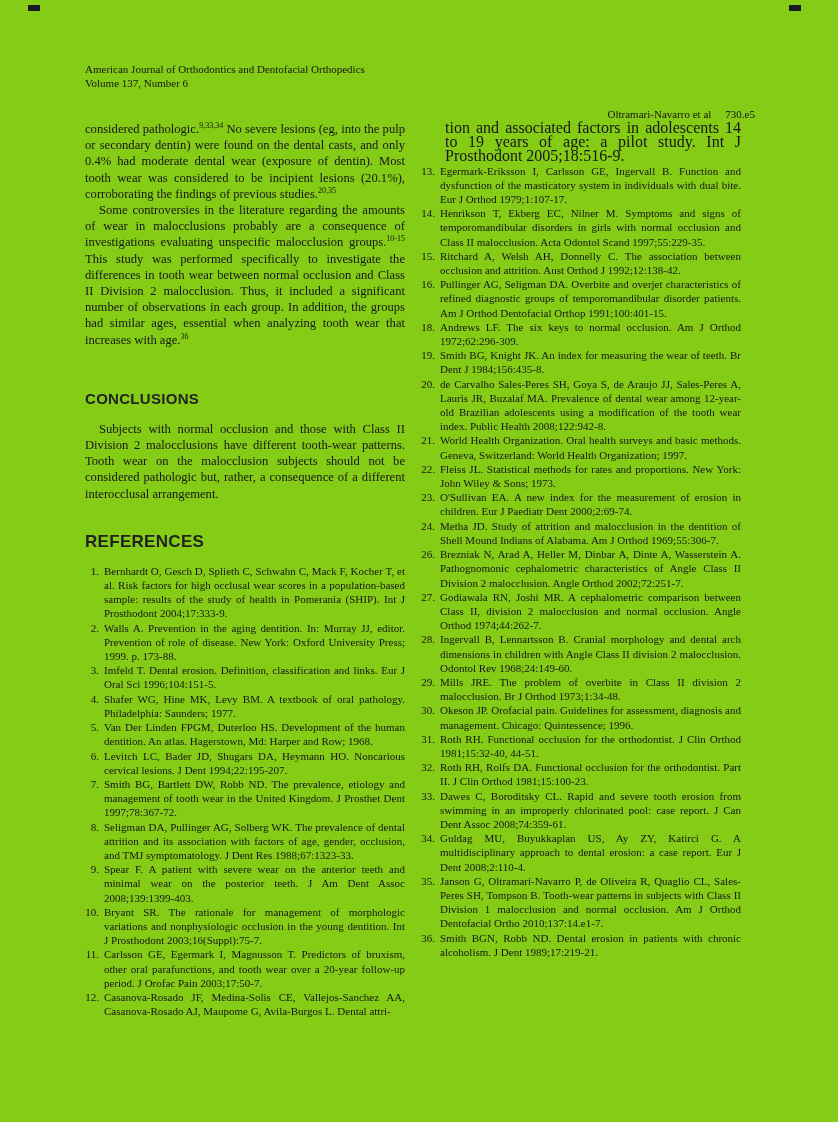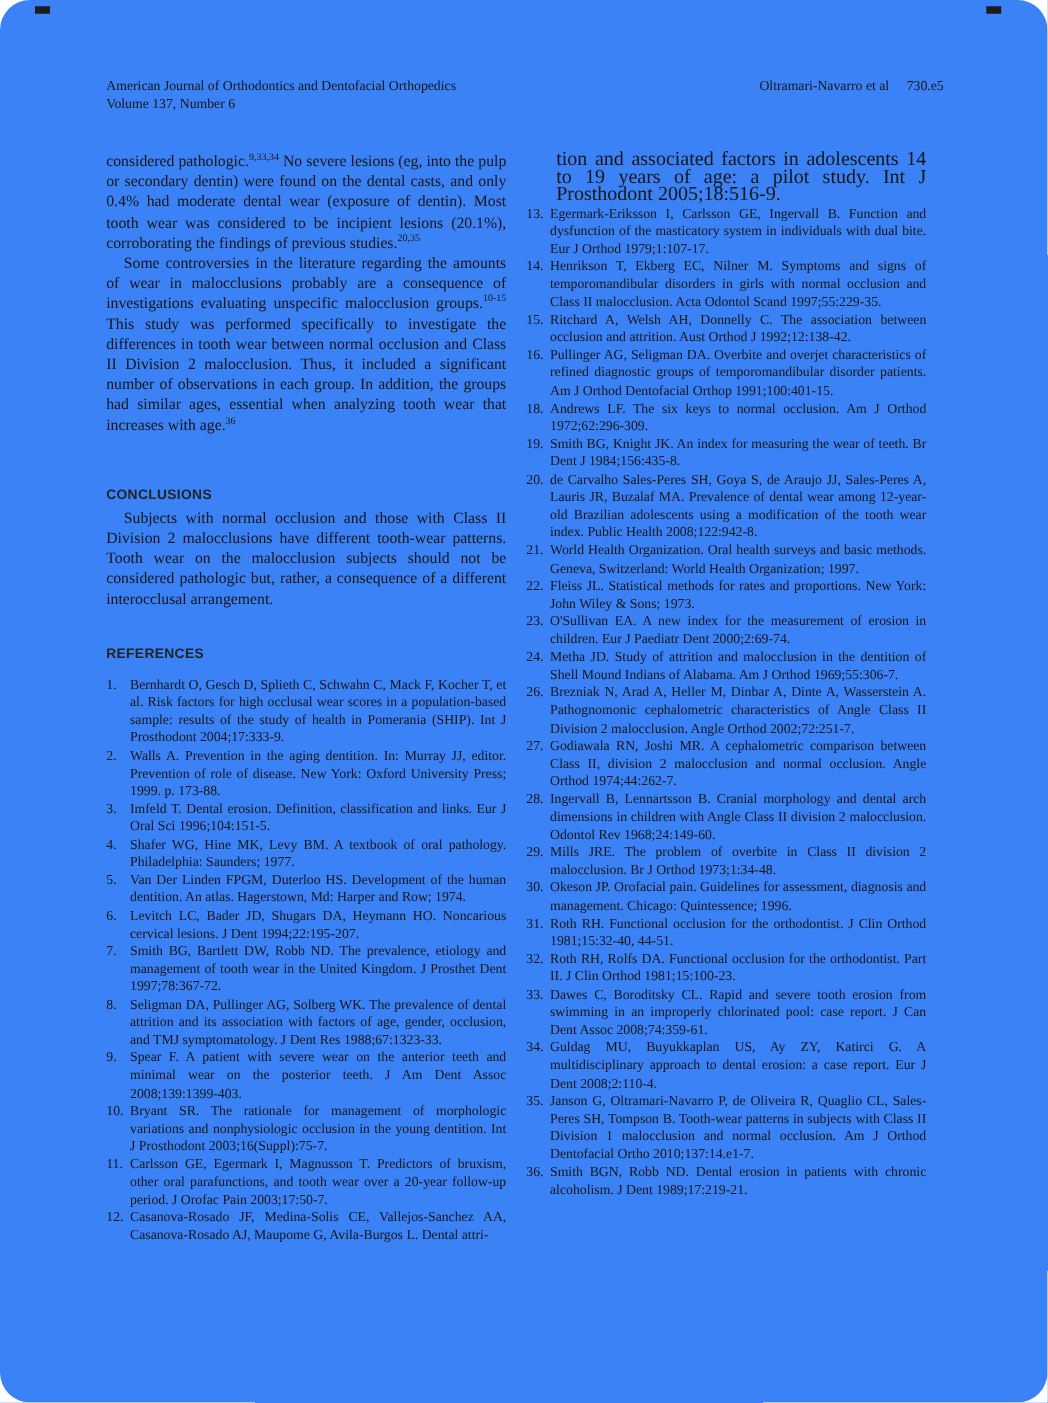--- a/index.html
+++ b/index.html
@@ -5,24 +5,23 @@
   * { box-sizing: border-box; }
   html, body {
     margin: 0; padding: 0;
     background: #ffffff;
     font-family: "Liberation Serif", serif;
   }
   .page {
     position: relative;
     width: 838px;
     height: 1122px;
-    background: #3b82f6;
+    background: #84cc16;
     color: #161616;
     overflow: hidden;
-    border-radius: 24px;
   }
   .print-mark {
     position: absolute;
     top: 5px;
     height: 6px;
     width: 12px;
     background: #1c1c1c;
   }
   .print-mark.left { left: 28px; }
   .print-mark.right { left: 789px; }
@@ -32,21 +31,21 @@
     top: 62px;
     left: 85px;
     width: 670px;
     display: flex;
     justify-content: space-between;
     align-items: flex-start;
     font-size: 11px;
     line-height: 14px;
   }
   .header-left div { white-space: nowrap; }
-  .header-right { white-space: nowrap; }
+  .header-right { white-space: nowrap; margin-top: 45px; }
   .header-right .page-num { margin-left: 14px; }
 
   .columns {
     position: absolute;
     top: 121px;
     left: 85px;
     width: 670px;
     display: flex;
     gap: 16px;
   }
@@ -60,43 +59,44 @@
   }
   .body-para.indent { text-indent: 14px; }
   sup {
     font-size: 8px;
     line-height: 0;
     vertical-align: super;
   }
 
   .section-heading {
     font-family: "Liberation Sans", sans-serif;
-    font-size: 11px;
+    font-size: 15px;
     font-weight: bold;
     letter-spacing: 0.3px;
     color: #222222;
-    margin: 42px 0 4px 0;
+    margin: 42px 0 14px 0;
   }
   .refs-heading {
     font-family: "Liberation Sans", sans-serif;
-    font-size: 11px;
+    font-size: 17px;
     font-weight: bold;
     letter-spacing: 0.3px;
     color: #222222;
     margin: 30px 0 12px 0;
   }
 
   .ref-item {
     display: flex;
     font-size: 11px;
     line-height: 14.2px;
     text-align: justify;
   }
   .ref-num {
     flex: 0 0 19px;
+    text-align: right;
     padding-right: 5px;
   }
   .ref-text { flex: 1; }
   .ref-continuation {
     margin: 0 0 0 24px;
     font-size: 16px;
     line-height: 14.2px;
     text-align: justify;
   }
 </style>
@@ -142,21 +142,21 @@
           <div class="ref-item">
             <span class="ref-num">3.</span>
             <span class="ref-text">Imfeld T. Dental erosion. Definition, classification and links. Eur J Oral Sci 1996;104:151-5.</span>
           </div>
           <div class="ref-item">
             <span class="ref-num">4.</span>
             <span class="ref-text">Shafer WG, Hine MK, Levy BM. A textbook of oral pathology. Philadelphia: Saunders; 1977.</span>
           </div>
           <div class="ref-item">
             <span class="ref-num">5.</span>
-            <span class="ref-text">Van Der Linden FPGM, Duterloo HS. Development of the human dentition. An atlas. Hagerstown, Md: Harper and Row; 1974.</span>
+            <span class="ref-text">Van Der Linden FPGM, Duterloo HS. Development of the human dentition. An atlas. Hagerstown, Md: Harper and Row; 1968.</span>
           </div>
           <div class="ref-item">
             <span class="ref-num">6.</span>
             <span class="ref-text">Levitch LC, Bader JD, Shugars DA, Heymann HO. Noncarious cervical lesions. J Dent 1994;22:195-207.</span>
           </div>
           <div class="ref-item">
             <span class="ref-num">7.</span>
             <span class="ref-text">Smith BG, Bartlett DW, Robb ND. The prevalence, etiology and management of tooth wear in the United Kingdom. J Prosthet Dent 1997;78:367-72.</span>
           </div>
           <div class="ref-item">

